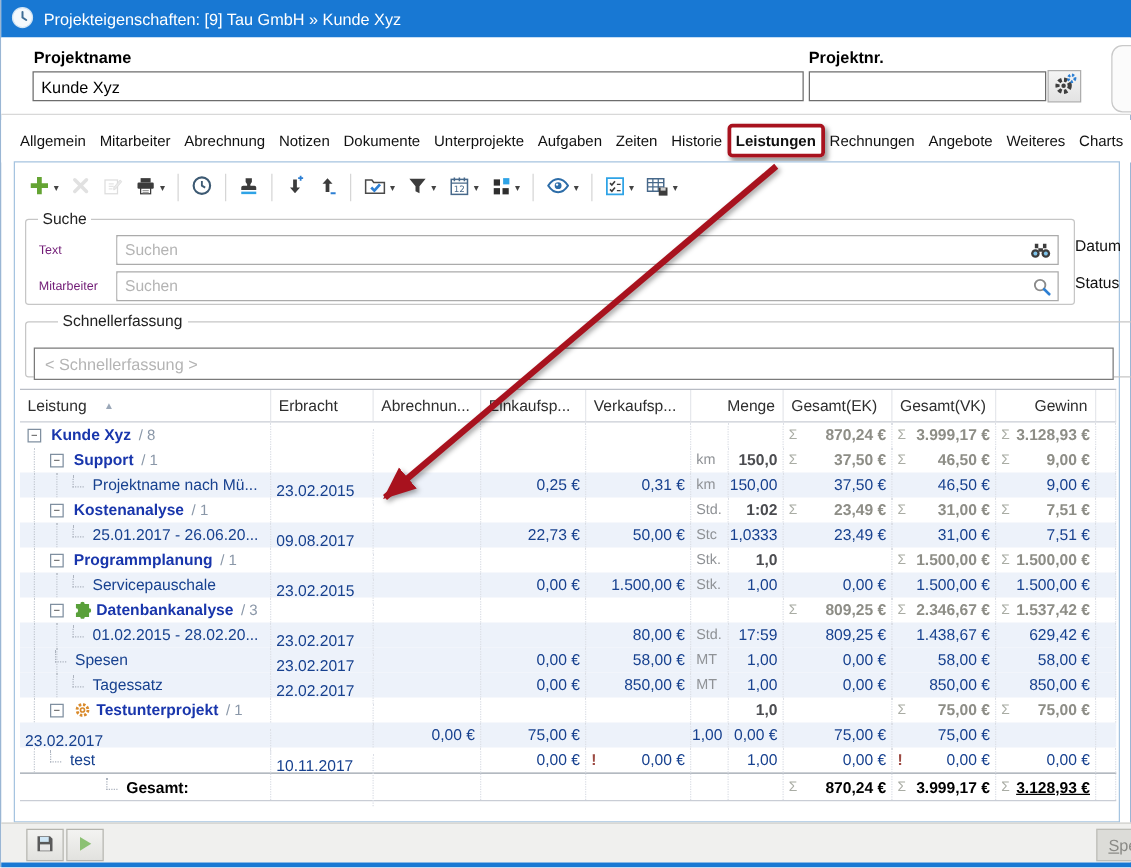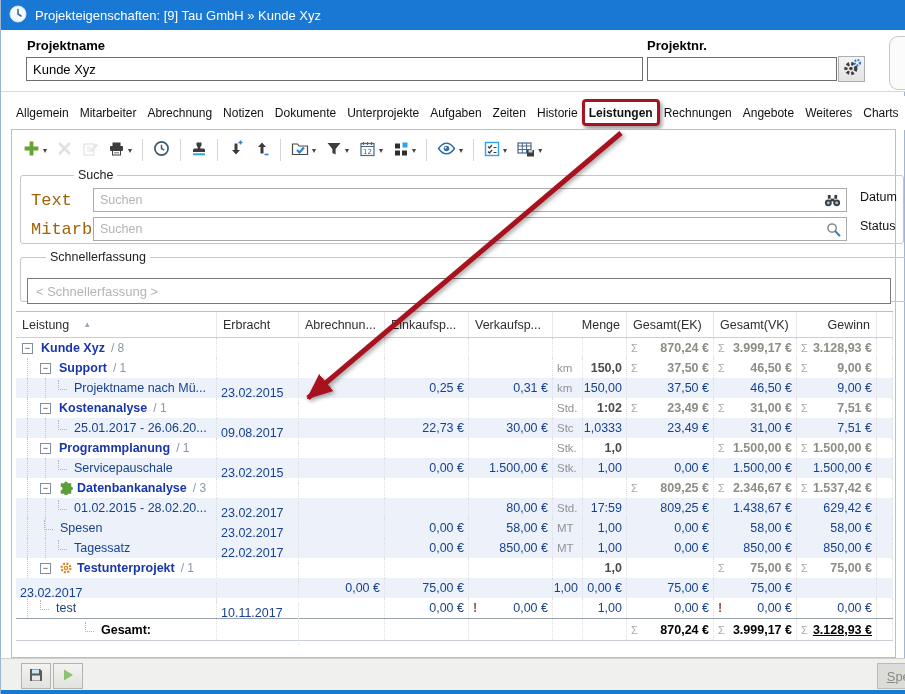--- a/index.html
+++ b/index.html
@@ -40,24 +40,24 @@
   
   .toolbar{position:absolute;left:6px;top:5px;height:30px;display:flex;align-items:center;}
   .tbtn{border:none;background:transparent;display:flex;align-items:center;gap:3px;padding:2px 4px;margin:0 1px;}
   .tbtn.disabled{opacity:.55;filter:grayscale(1);}
   .caret{font-size:8px;color:#444;}
   .tsep{width:1px;height:22px;background:#d6d6d6;margin:0 5px;}
 
   
   fieldset{position:absolute;border:1px solid #c6c6c6;border-radius:3px;margin:0;padding:0;}
   legend{font-size:12.5px;color:#222;margin-left:9px;padding:0 4px;}
-  .fs-suche{left:8px;top:38px;width:838px;height:74px;padding-left:44px;}
+  .fs-suche{left:8px;top:38px;width:838px;height:74px;}
   .fs-quick{left:8px;top:120px;width:872px;height:50px;padding-left:16px;}
   .srow{position:absolute;display:flex;align-items:center;}
-  .srow .flbl{width:62px;font-size:17px;color:#a16207;font-family:Liberation Mono, monospace;}
+  .srow .flbl{width:62px;font-size:10px;color:#701a75;}
   .fwrap{display:flex;align-items:center;border:1px solid #ababab;background:#fff;height:22px;}
   .fwrap input{border:none;outline:none;flex:1;height:20px;font-size:12.5px;padding:0 6px;font-family:inherit;}
   .fwrap .ficon{display:flex;align-items:center;padding:0 5px;}
   .side-lbl{position:absolute;font-size:12.5px;color:#111;}
   .quick-input{position:absolute;left:6px;top:14px;width:846px;height:24px;border:1px solid #7a7a7a;
                font-size:13px;padding:0 8px;font-family:inherit;}
   input::placeholder{color:#b4b4b4;opacity:1;}
 
   
   .table{position:absolute;left:4px;top:181px;width:877px;border-top:1px solid #b9bdc5;
@@ -464,21 +464,21 @@
               <span class="guide" style="left: 29px;"></span>
               <span class="lcon"></span>
               <span class="label">25.01.2017 - 26.06.20...</span>
             </div>
             <div class="cell date">09.08.2017</div>
             <div class="cell"></div>
             <div class="cell money">
               <span class="val">22,73 €</span>
             </div>
             <div class="cell money">
-              <span class="val">30,00 €</span>
+              <span class="val">50,00 €</span>
             </div>
             <div class="cell unit">Stc</div>
             <div class="cell menge">1,0333</div>
             <div class="cell money">
               <span class="val">23,49 €</span>
             </div>
             <div class="cell money">
               <span class="val">31,00 €</span>
             </div>
             <div class="cell money">

